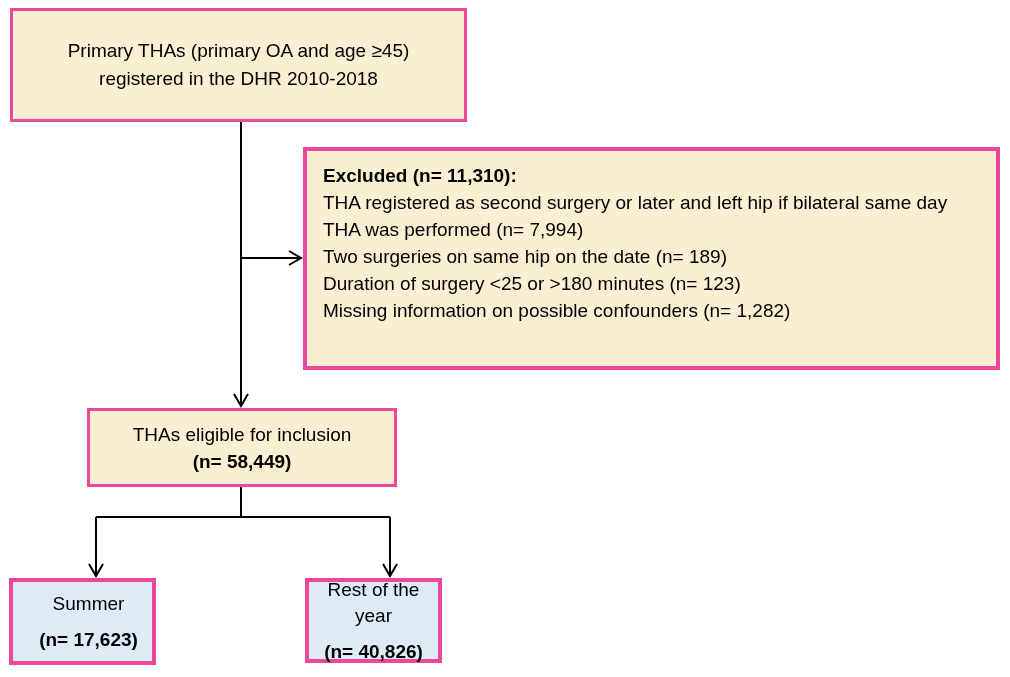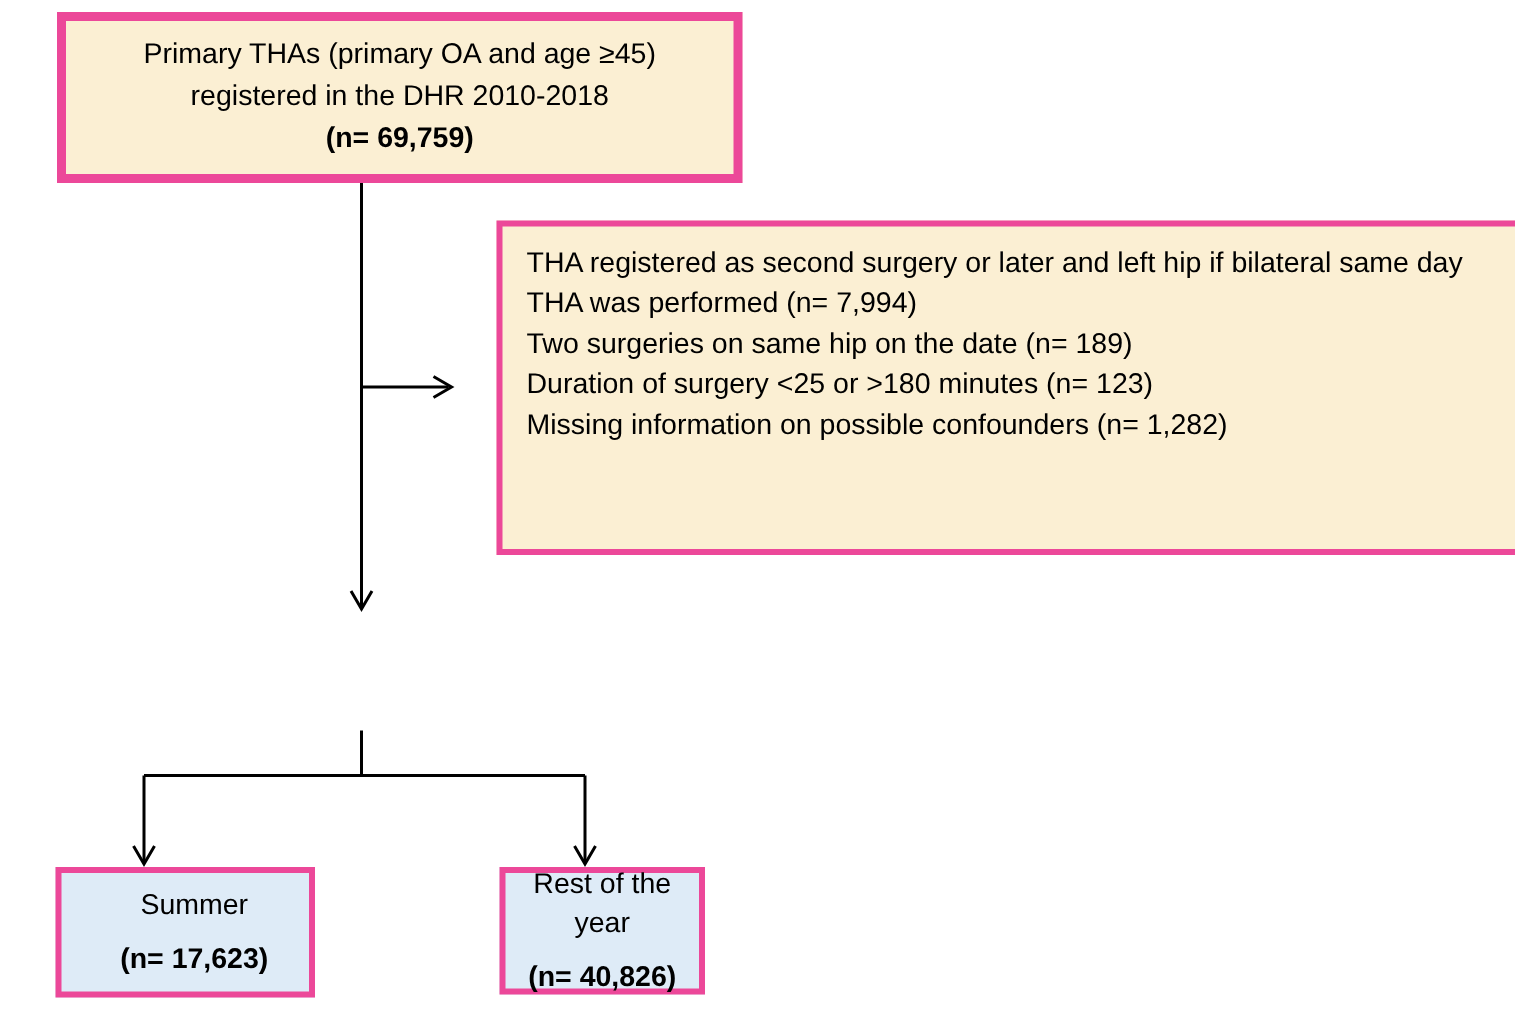--- a/index.html
+++ b/index.html
@@ -12,24 +12,23 @@
   #canvas {
     position: relative;
     width: 1010px;
     height: 677px;
     background: #ffffff;
     overflow: hidden;
   }
   .box {
     position: absolute;
     box-sizing: border-box;
-    border: 6px solid #ec4899;
+    border: 3px solid #ec4899;
     font-size: 19px;
     line-height: 27px;
-    margin-left: 28px;
   }
   .cream { background: #FBEFD3; }
   .blue  { background: #DEEBF7; }
   .center-box {
     display: flex;
     flex-direction: column;
     align-items: center;
     justify-content: center;
     text-align: center;
   }
@@ -46,21 +45,21 @@
     border-width: 4px;
     padding: 11px 16px;
     text-align: left;
   }
   #eligible-box {
     left: 87px; top: 408px;
     width: 310px; height: 79px;
   }
   #summer-box {
     left: 9px; top: 578px;
-    width: 173px; height: 87px;
+    width: 147px; height: 87px;
     border-width: 4px;
     gap: 10px;
     line-height: 26px;
     padding-left: 12px;
   }
   #rest-box {
     left: 305px; top: 578px;
     width: 137px; height: 85px;
     border-width: 4px;
     gap: 10px;
@@ -92,30 +91,34 @@
     <path d="M96,517 L390,517"></path>
     <path d="M96,517 L96,575"></path>
     <path d="M89,564 L96,576 L103,564"></path>
     <path d="M390,517 L390,575"></path>
     <path d="M383,564 L390,576 L397,564"></path>
   </svg>
 
   <div id="top-box" class="box cream center-box">
     <div>Primary THAs (primary OA and age ≥45)</div>
     <div>registered in the DHR 2010-2018</div>
-    <div class="bold">(n= 69,759)</div>
   </div>
 
   <div id="excluded-box" class="box cream">
+    <div class="bold">Excluded (n= 11,310):</div>
     <div>THA registered as second surgery or later and left hip if bilateral same day THA was performed (n= 7,994)</div>
     <div>Two surgeries on same hip on the date (n= 189)</div>
     <div>Duration of surgery &lt;25 or &gt;180 minutes (n= 123)</div>
     <div>Missing information on possible confounders (n= 1,282)</div>
   </div>
 
+  <div id="eligible-box" class="box cream center-box">
+    <div>THAs eligible for inclusion</div>
+    <div class="bold">(n= 58,449)</div>
+  </div>
 
   <div id="summer-box" class="box blue center-box">
     <div>Summer</div>
     <div class="bold">(n= 17,623)</div>
   </div>
 
   <div id="rest-box" class="box blue center-box">
     <div>Rest of the year</div>
     <div class="bold">(n= 40,826)</div>
   </div>

